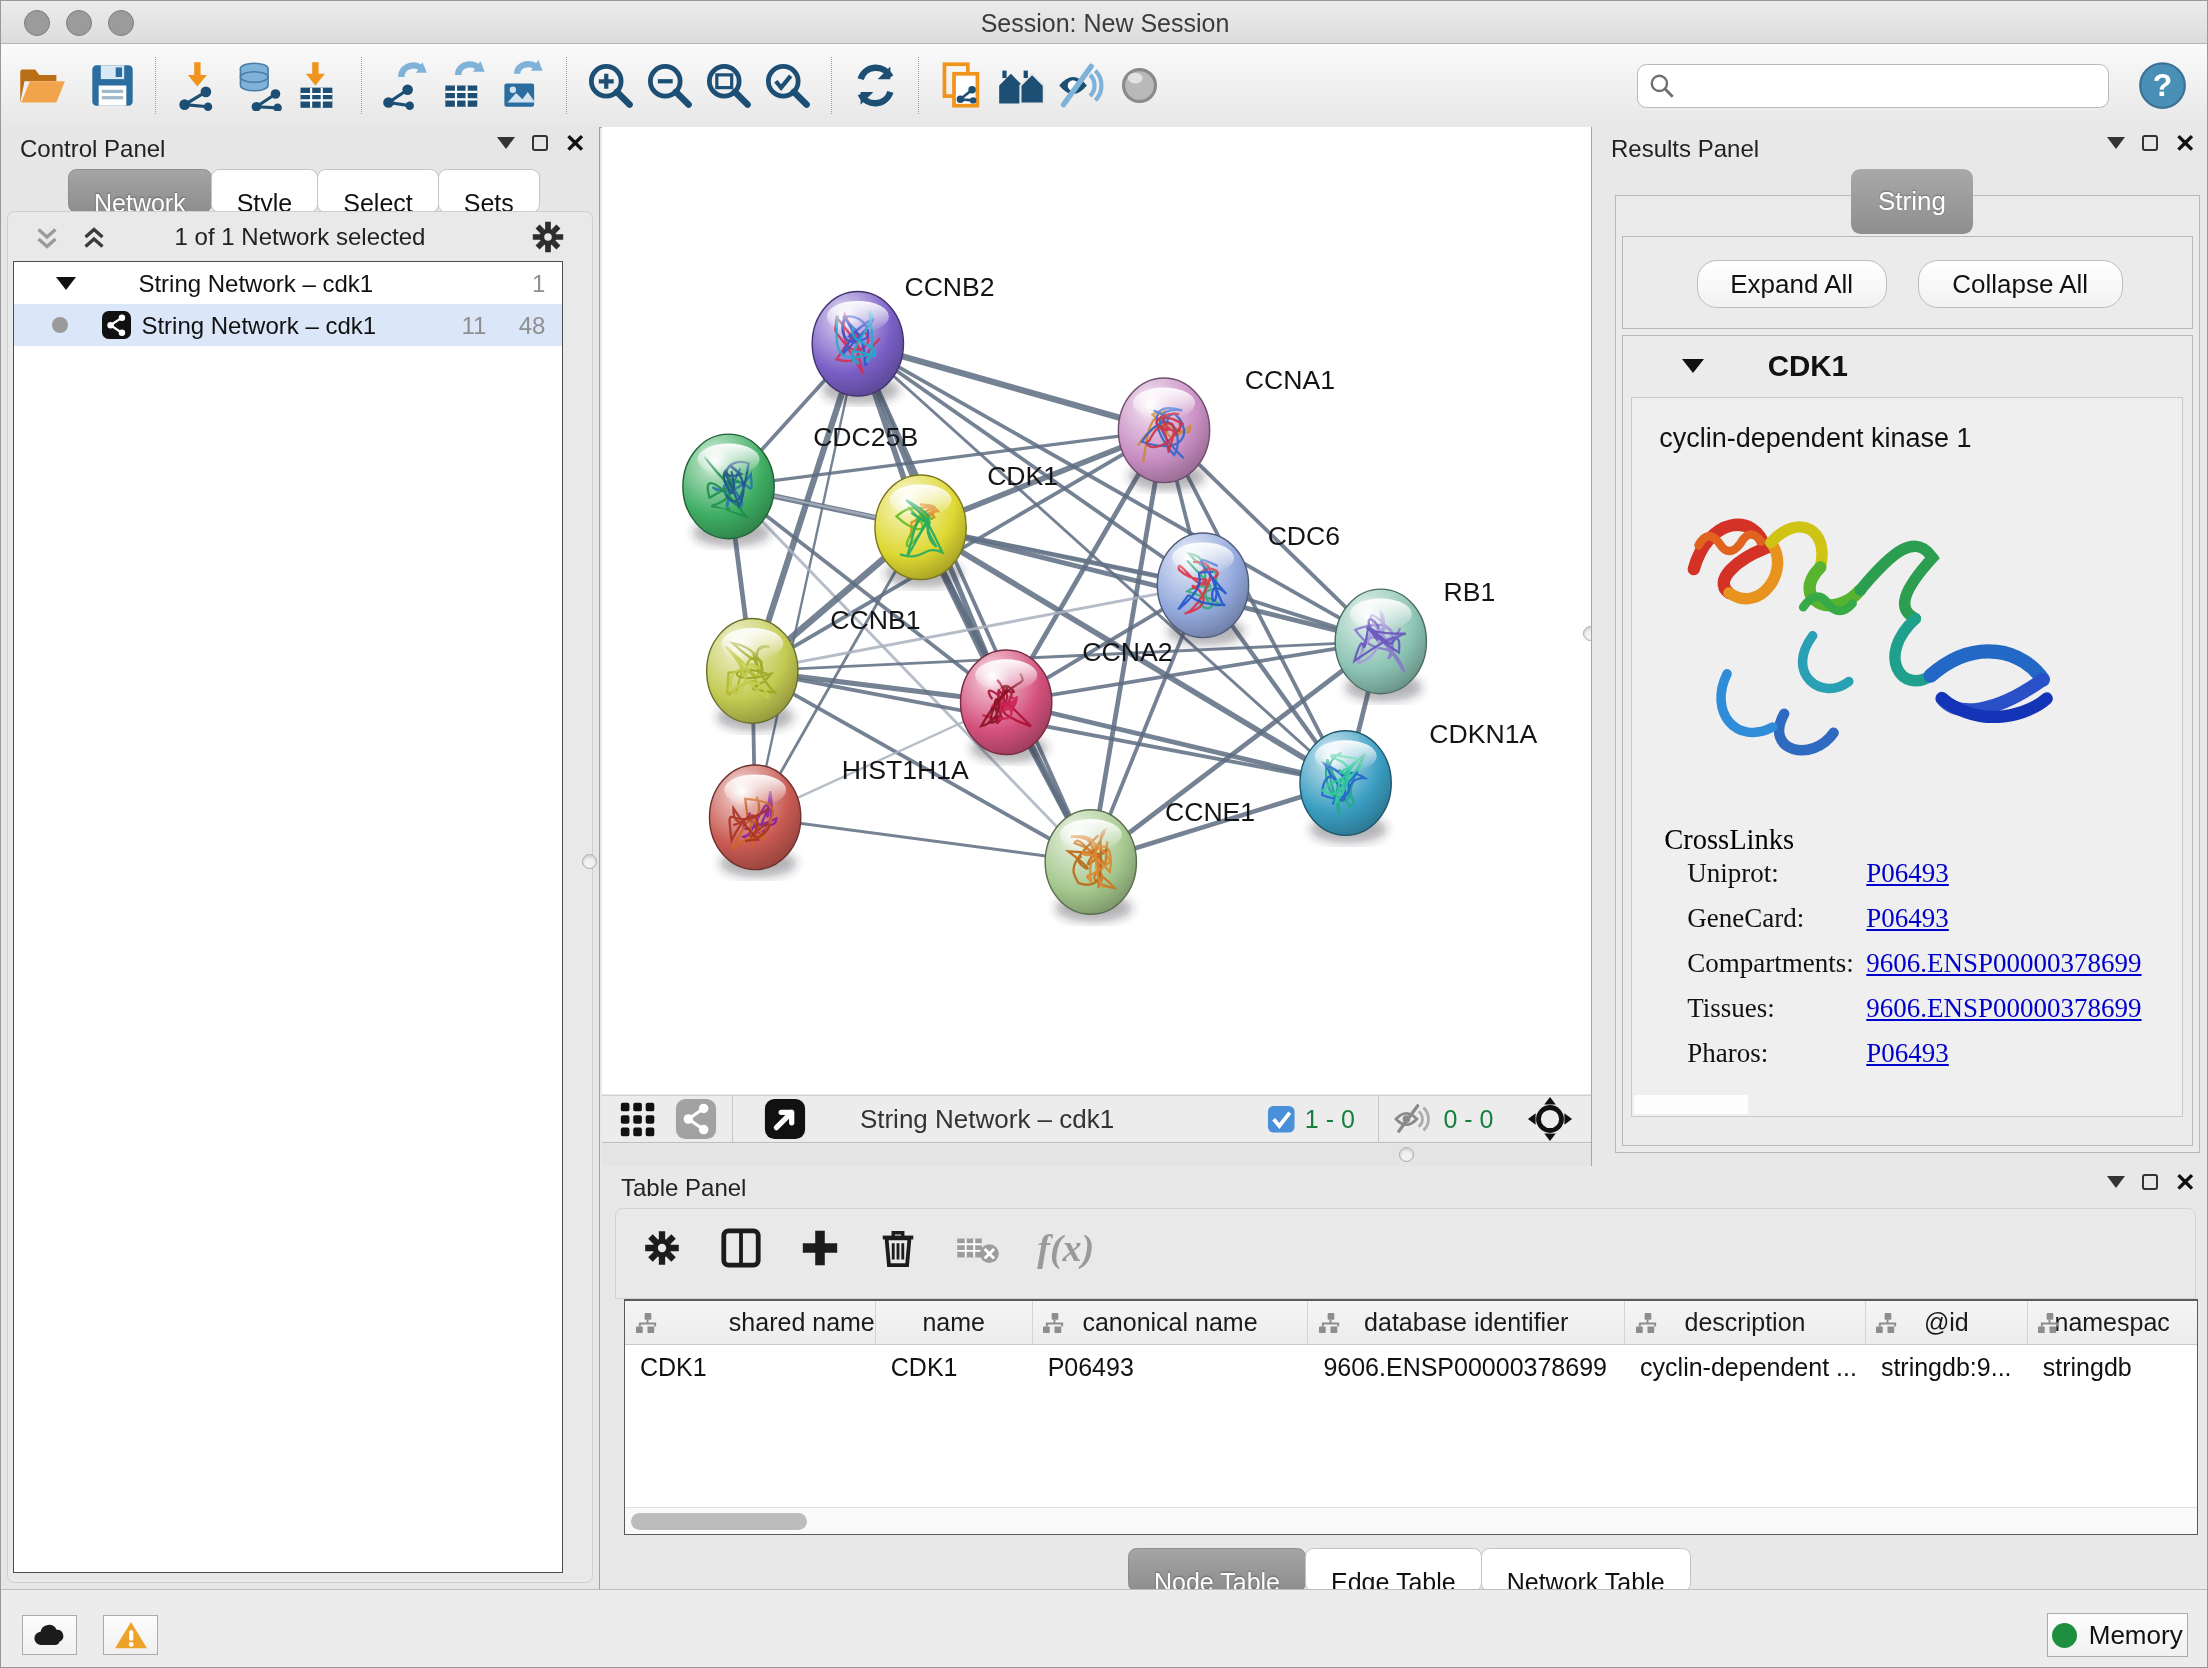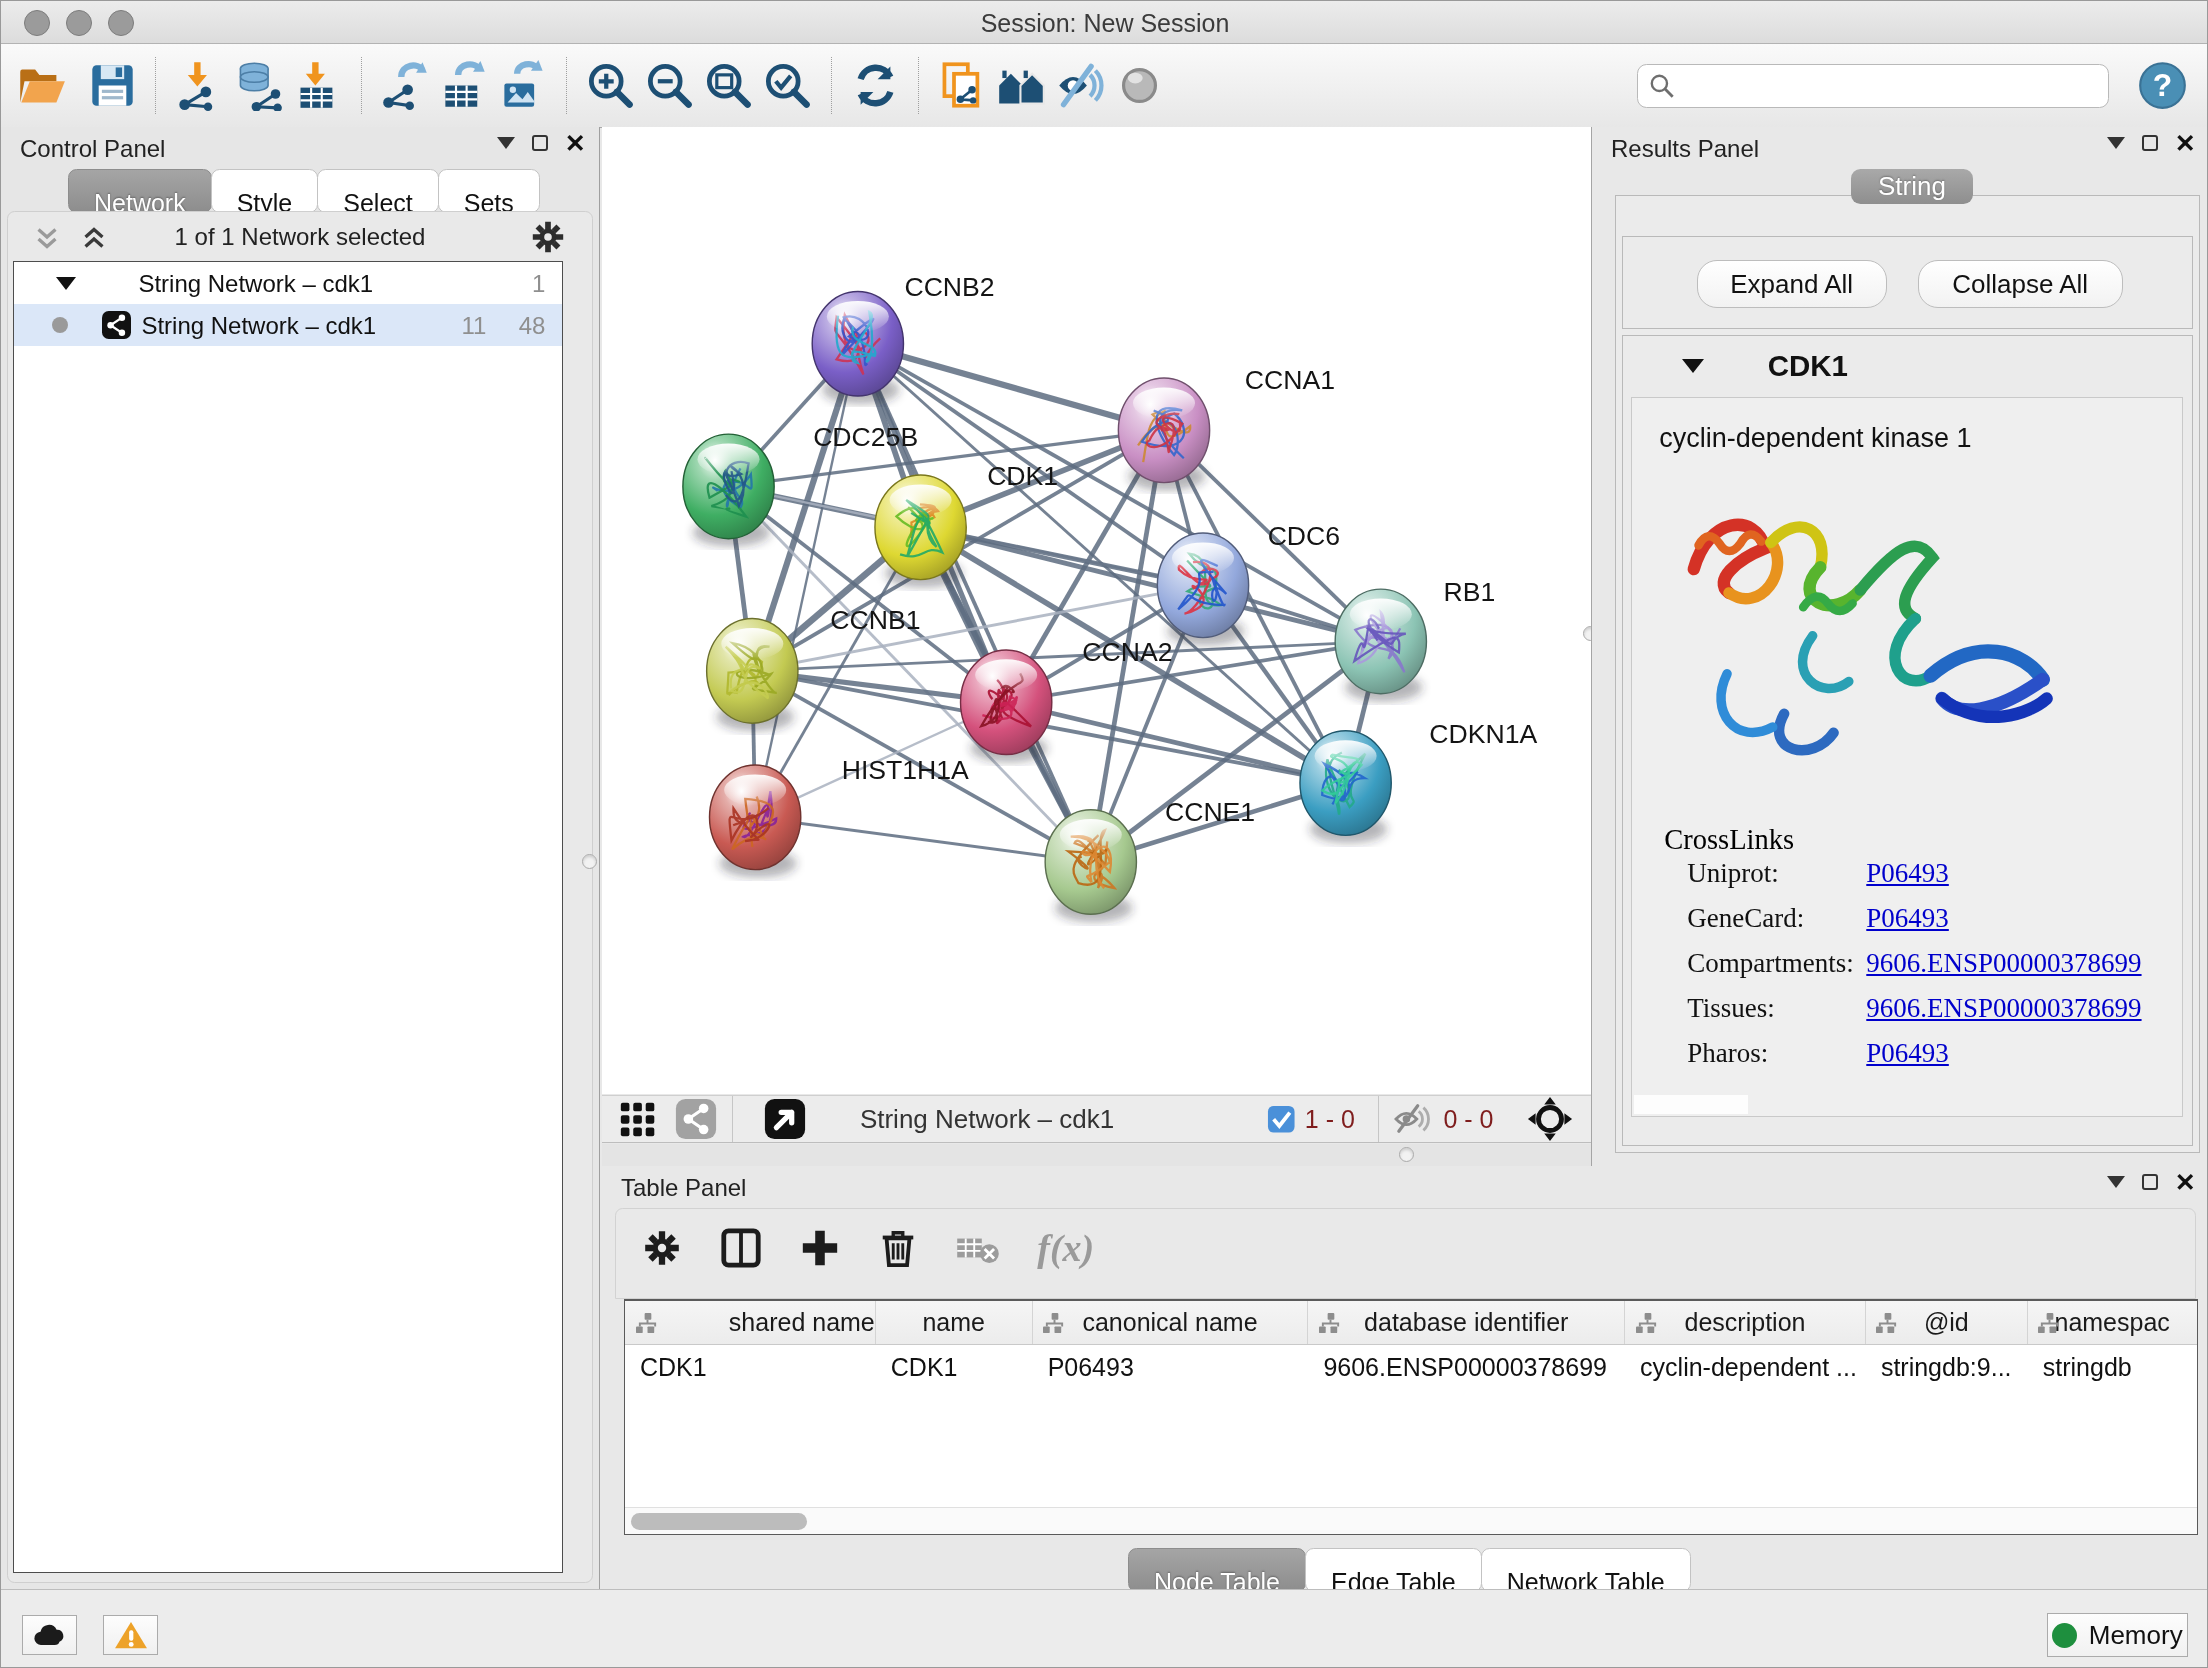--- a/index.html
+++ b/index.html
@@ -85,33 +85,33 @@
   .network-canvas {
     position:absolute; left:601px; top:126px; width:989px; height:967px;
     background:#fff; overflow:hidden;
   }
   .net-toolbar {
     position:absolute; left:601px; top:1094px; width:989px; height:48px;
     background:#ececec; border-top:1px solid #cfcfcf; border-bottom:1px solid #bdbdbd;
     display:flex; align-items:center; font-size:26px; color:#333;
   }
   .nt-sep { width:1px; height:46px; background:#c6c6c6; margin:0 13.3px; }
-  .nt-num { color:#7f1d1d; margin:0 9.5px; font-size:25px; }
+  .nt-num { color:#15803d; margin:0 9.5px; font-size:25px; }
   .splitter-h {
     position:absolute; left:601px; top:1143px; width:1607px; height:22px; background:#e4e4e4;
   }
   .split-dot { position:absolute; width:15px; height:15px; border-radius:50%;
     background:#f2f2f2; border:1px solid #a9a9a9; box-shadow:inset 0 1.9px 2.9px rgba(0,0,0,.15); }
   
   .results-panel {
     position:absolute; left:1590px; top:126px; width:618px; height:1039px;
     background:#e8e8e8; border-left:1.9px solid #a5a5a5;
   }
   .string-tab {
-    position:absolute; left:259px; top:42px; padding:2px 27px;
+    position:absolute; left:259px; top:42px; padding:17px 27px;
     background:linear-gradient(#a9a9a9,#8e8e8e); border-radius:9.5px;
     color:#fff; font-size:26px; text-shadow:0 -1px 1.9px rgba(0,0,0,.3); z-index:3;
   }
   .rp-outer {
     position:absolute; left:23px; top:68px; right:9.5px; bottom:13.3px;
     background:#ebebeb; border:1.9px solid #b9b9b9;
   }
   .rp-buttons-box { position:absolute; left:5.7px; right:5.7px; top:40px; height:93px; border:1.9px solid #b9b9b9; }
   .rp-btn {
     position:absolute; top:23px; height:48px; background:linear-gradient(#ffffff,#f2f2f2);

